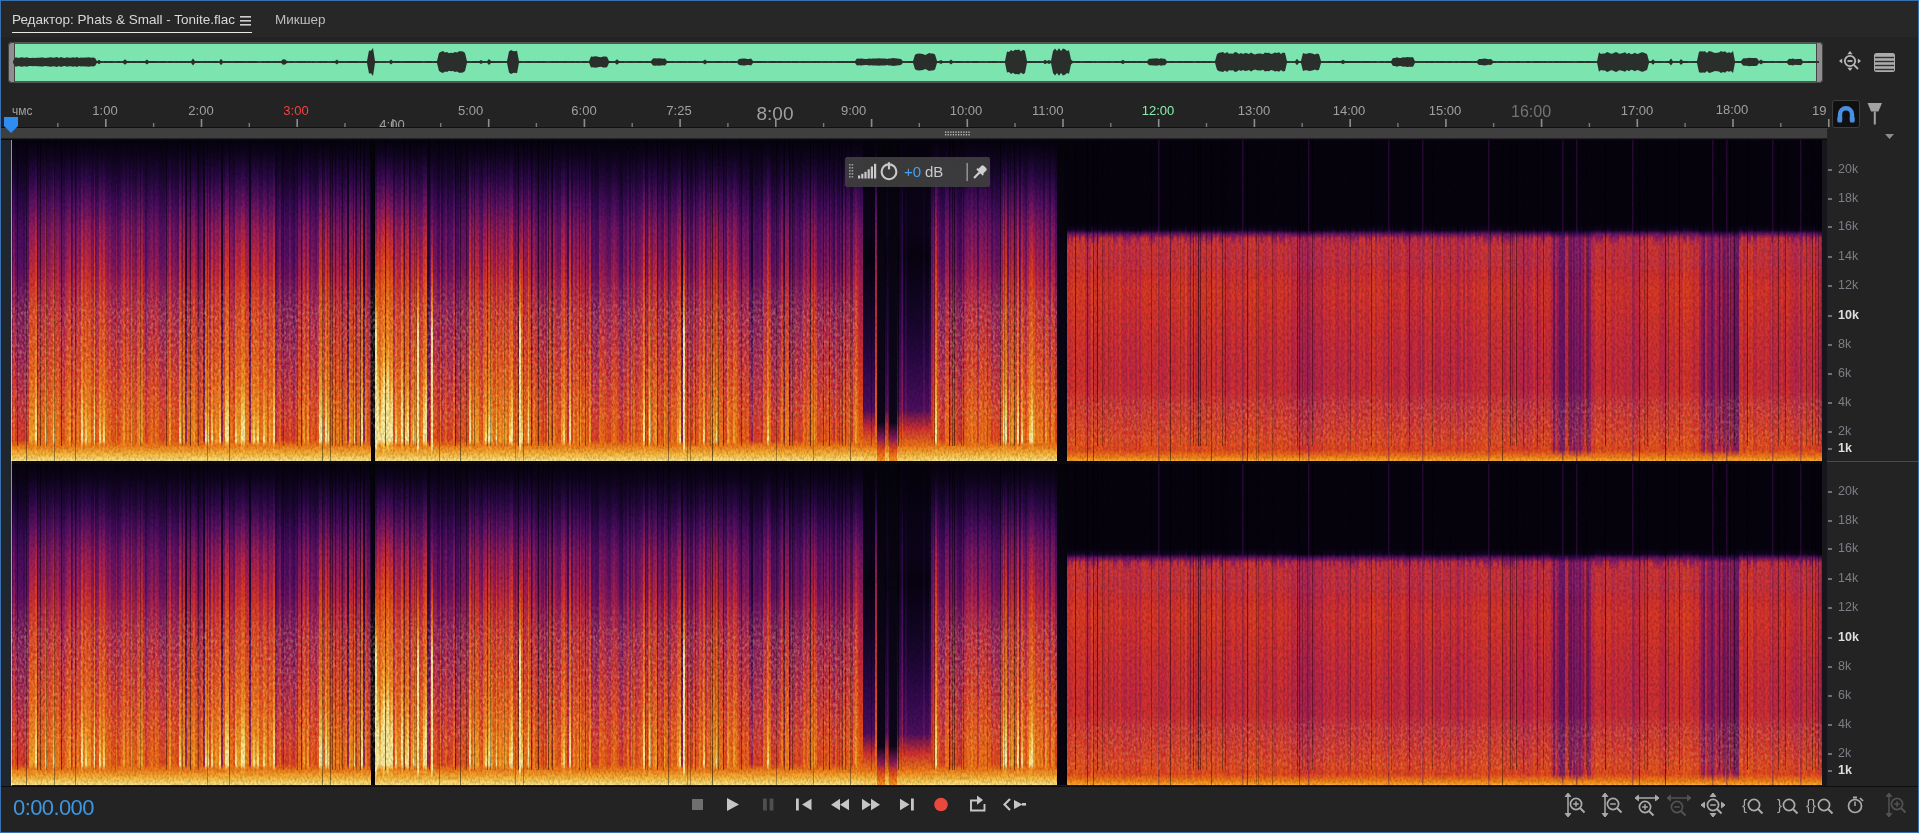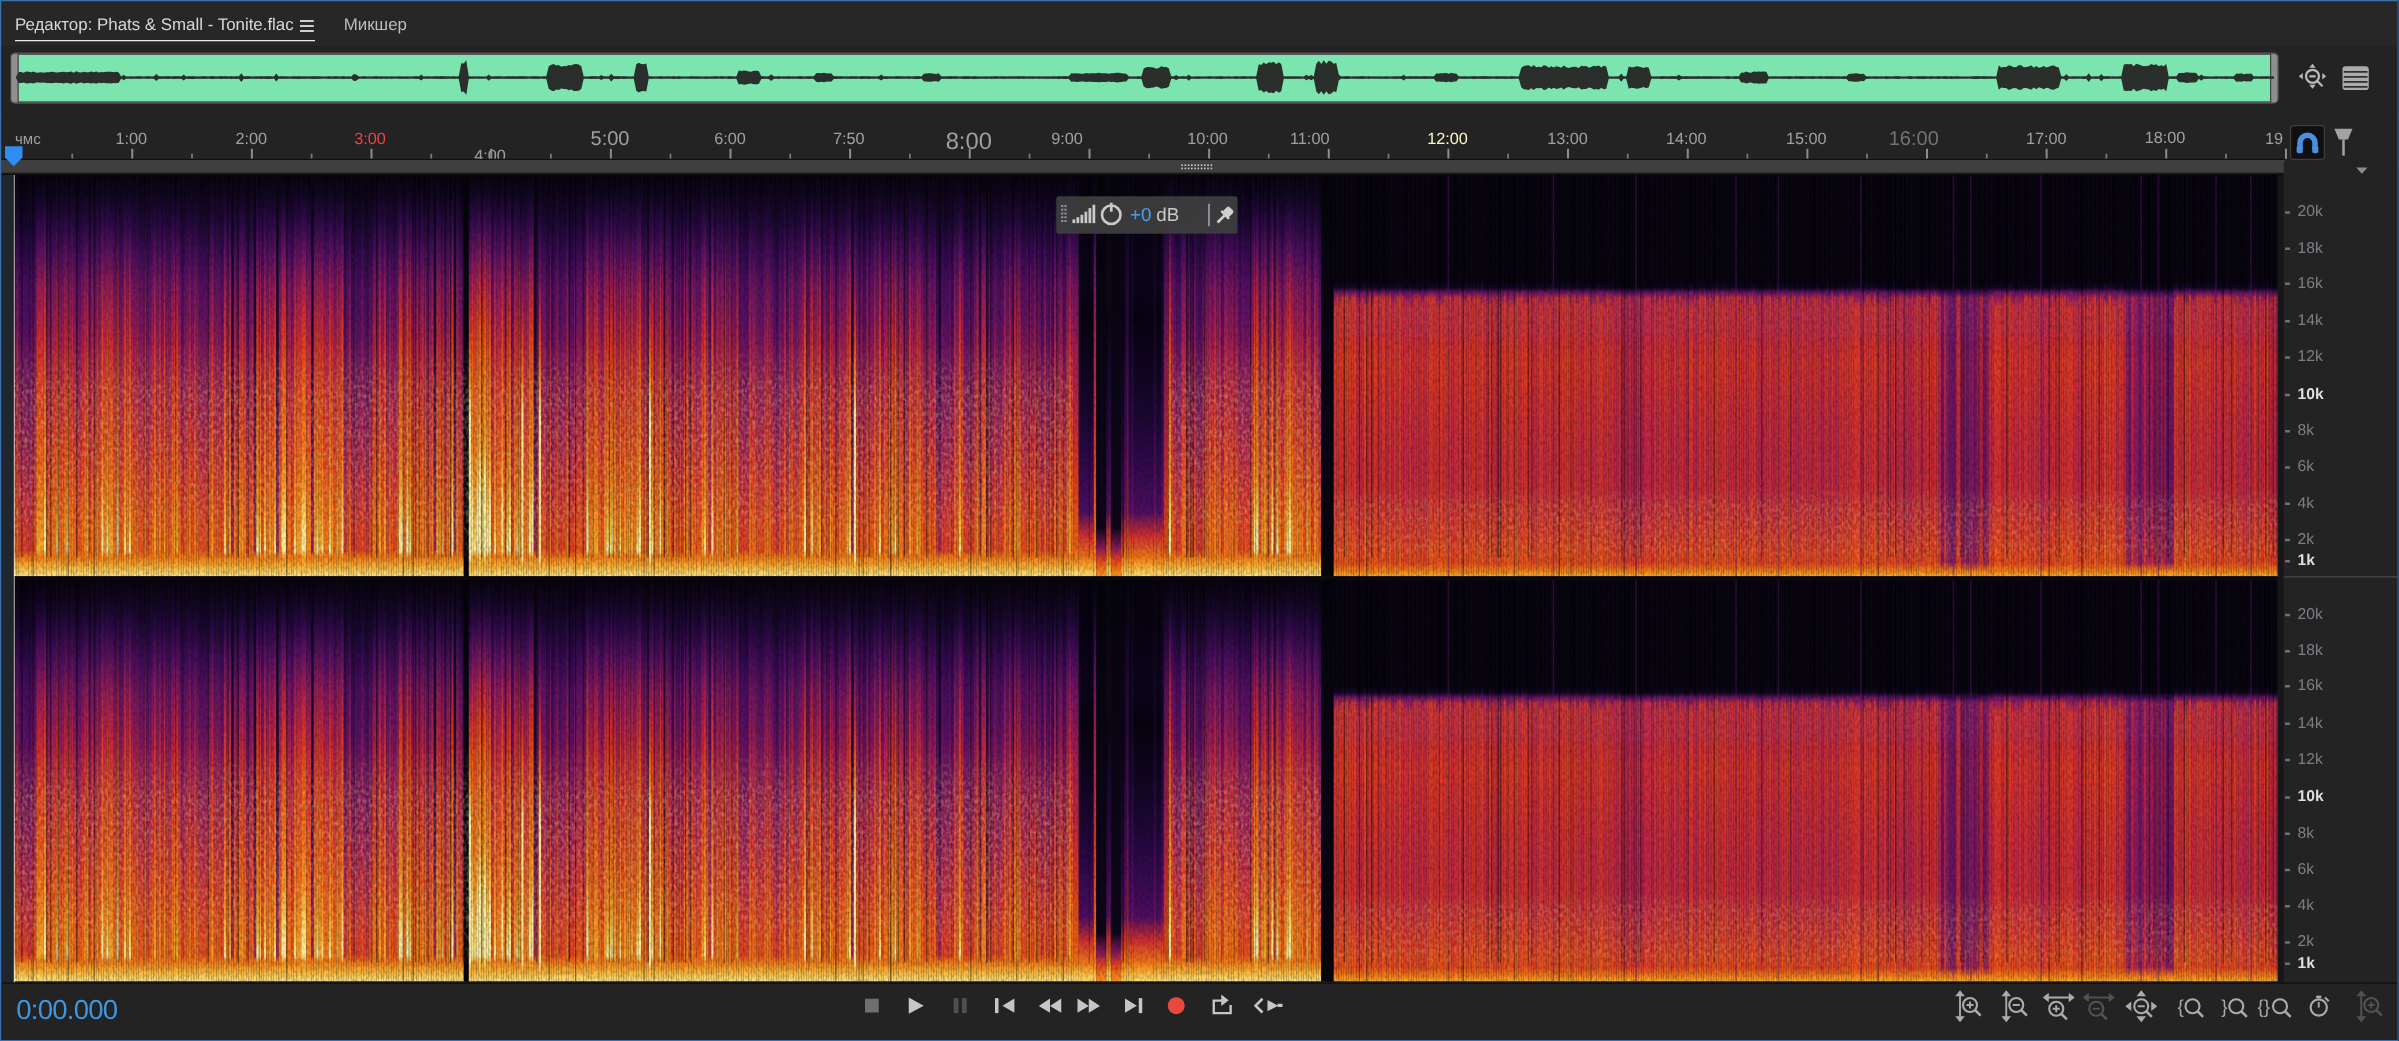--- a/index.html
+++ b/index.html
@@ -45,28 +45,28 @@
       <line x1="2" y1="9.5" x2="21" y2="9.5"></line>
       <line x1="2" y1="13.5" x2="21" y2="13.5"></line>
       <line x1="2" y1="17.5" x2="21" y2="17.5"></line>
     </g>
   </svg>
 <div class="abs" style="left:1px;top:90px;width:1917px;height:49px;background:#232323"></div>
 <div style="position:absolute;left:75px;top:103px;width:60px;text-align:center;font-size:13px;color:#a0a0a0">1:00</div>
 <div style="position:absolute;left:171px;top:103px;width:60px;text-align:center;font-size:13px;color:#a0a0a0">2:00</div>
 <div style="position:absolute;left:266px;top:103px;width:60px;text-align:center;font-size:13px;color:#ef4444">3:00</div>
 <div style="position:absolute;left:362px;top:117px;width:60px;text-align:center;font-size:13px;color:#a0a0a0">4:00</div>
-<div style="position:absolute;left:458px;top:103px;width:60px;text-align:center;font-size:16px;color:#a0a0a0">5:00</div>
+<div style="position:absolute;left:458px;top:103px;width:60px;font-size:13px;color:#a0a0a0">5:00</div>
 <div style="position:absolute;left:554px;top:103px;width:60px;text-align:center;font-size:13px;color:#a0a0a0">6:00</div>
-<div style="position:absolute;left:649px;top:103px;width:60px;text-align:center;font-size:13px;color:#a0a0a0">7:50</div>
+<div style="position:absolute;left:649px;top:103px;width:60px;text-align:center;font-size:13px;color:#a0a0a0">7:25</div>
 <div style="position:absolute;left:745px;top:103px;width:60px;text-align:center;font-size:19px;color:#a0a0a0">8:00</div>
 <div style="position:absolute;left:841px;top:103px;width:60px;text-align:left;font-size:13px;color:#a0a0a0">9:00</div>
 <div style="position:absolute;left:936px;top:103px;width:60px;text-align:center;font-size:13px;color:#a0a0a0">10:00</div>
 <div style="position:absolute;left:1032px;top:103px;width:60px;text-align:left;font-size:13px;color:#a0a0a0">11:00</div>
-<div style="position:absolute;left:1128px;top:103px;width:60px;text-align:center;font-size:13px;color:#fef9c3">12:00</div>
+<div style="position:absolute;left:1128px;top:103px;width:60px;text-align:center;font-size:13px;color:#86efac">12:00</div>
 <div style="position:absolute;left:1224px;top:103px;width:60px;text-align:center;font-size:13px;color:#a0a0a0">13:00</div>
 <div style="position:absolute;left:1319px;top:103px;width:60px;text-align:center;font-size:13px;color:#a0a0a0">14:00</div>
 <div style="position:absolute;left:1415px;top:103px;width:60px;text-align:center;font-size:13px;color:#a0a0a0">15:00</div>
 <div style="position:absolute;left:1511px;top:103px;width:60px;text-align:left;font-size:16px;color:#737373">16:00</div>
 <div style="position:absolute;left:1607px;top:103px;width:60px;text-align:center;font-size:13px;color:#a0a0a0">17:00</div>
 <div style="position:absolute;left:1702px;top:102px;width:60px;text-align:center;font-size:13px;color:#a0a0a0">18:00</div>
 <div style="position:absolute;left:1812px;top:103px;font-size:13px;color:#a0a0a0">19</div>
 <div style="position:absolute;left:12px;top:104px;font-size:12px;color:#a0a0a0">чмс</div>
 <svg width="1919" height="30" style="position:absolute;left:0;top:100px">
     <rect x="9.3" y="19" width="1.6" height="8" fill="#8d8d8d"></rect>

